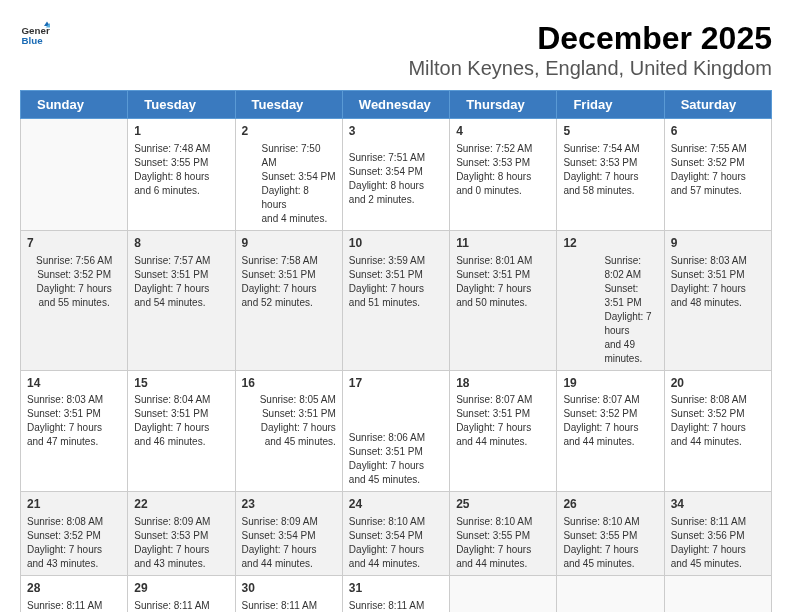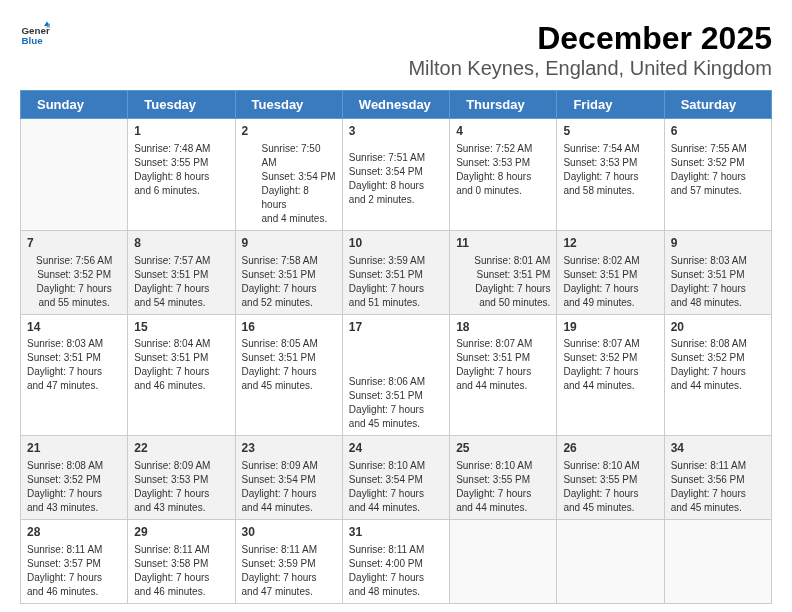--- a/index.html
+++ b/index.html
@@ -185,28 +185,28 @@
         </td>
         <td>
           <span class="day-number">10</span>
           <div class="day-info" style="white-space: pre-line;">Sunrise: 3:59 AM
 Sunset: 3:51 PM
 Daylight: 7 hours
 and 51 minutes.</div>
         </td>
         <td>
           <span class="day-number">11</span>
-          <div class="day-info" style="white-space: pre-line; text-align: right;">Sunrise: 8:01 AM
+          <div class="day-info" style="white-space: pre-line;">Sunrise: 8:01 AM
 Sunset: 3:51 PM
 Daylight: 7 hours
 and 50 minutes.</div>
         </td>
         <td>
           <span class="day-number">12</span>
-          <div class="day-info" style="white-space: pre-line;">Sunrise: 8:02 AM
+          <div class="day-info" style="white-space: pre-line; margin-left: 41px;">Sunrise: 8:02 AM
 Sunset: 3:51 PM
 Daylight: 7 hours
 and 49 minutes.</div>
         </td>
         <td>
           <span class="day-number">9</span>
           <div class="day-info" style="white-space: pre-line;">Sunrise: 8:03 AM
 Sunset: 3:51 PM
 Daylight: 7 hours
 and 48 minutes.</div>
@@ -222,21 +222,21 @@
         </td>
         <td>
           <span class="day-number">15</span>
           <div class="day-info" style="white-space: pre-line;">Sunrise: 8:04 AM
 Sunset: 3:51 PM
 Daylight: 7 hours
 and 46 minutes.</div>
         </td>
         <td>
           <span class="day-number">16</span>
-          <div class="day-info" style="white-space: pre-line;">Sunrise: 8:05 AM
+          <div class="day-info" style="white-space: pre-line; text-align: right;">Sunrise: 8:05 AM
 Sunset: 3:51 PM
 Daylight: 7 hours
 and 45 minutes.</div>
         </td>
         <td>
           <span class="day-number">17</span>
           <div class="day-info" style="white-space: pre-line; margin-top: 40px;">Sunrise: 8:06 AM
 Sunset: 3:51 PM
 Daylight: 7 hours
 and 45 minutes.</div>

